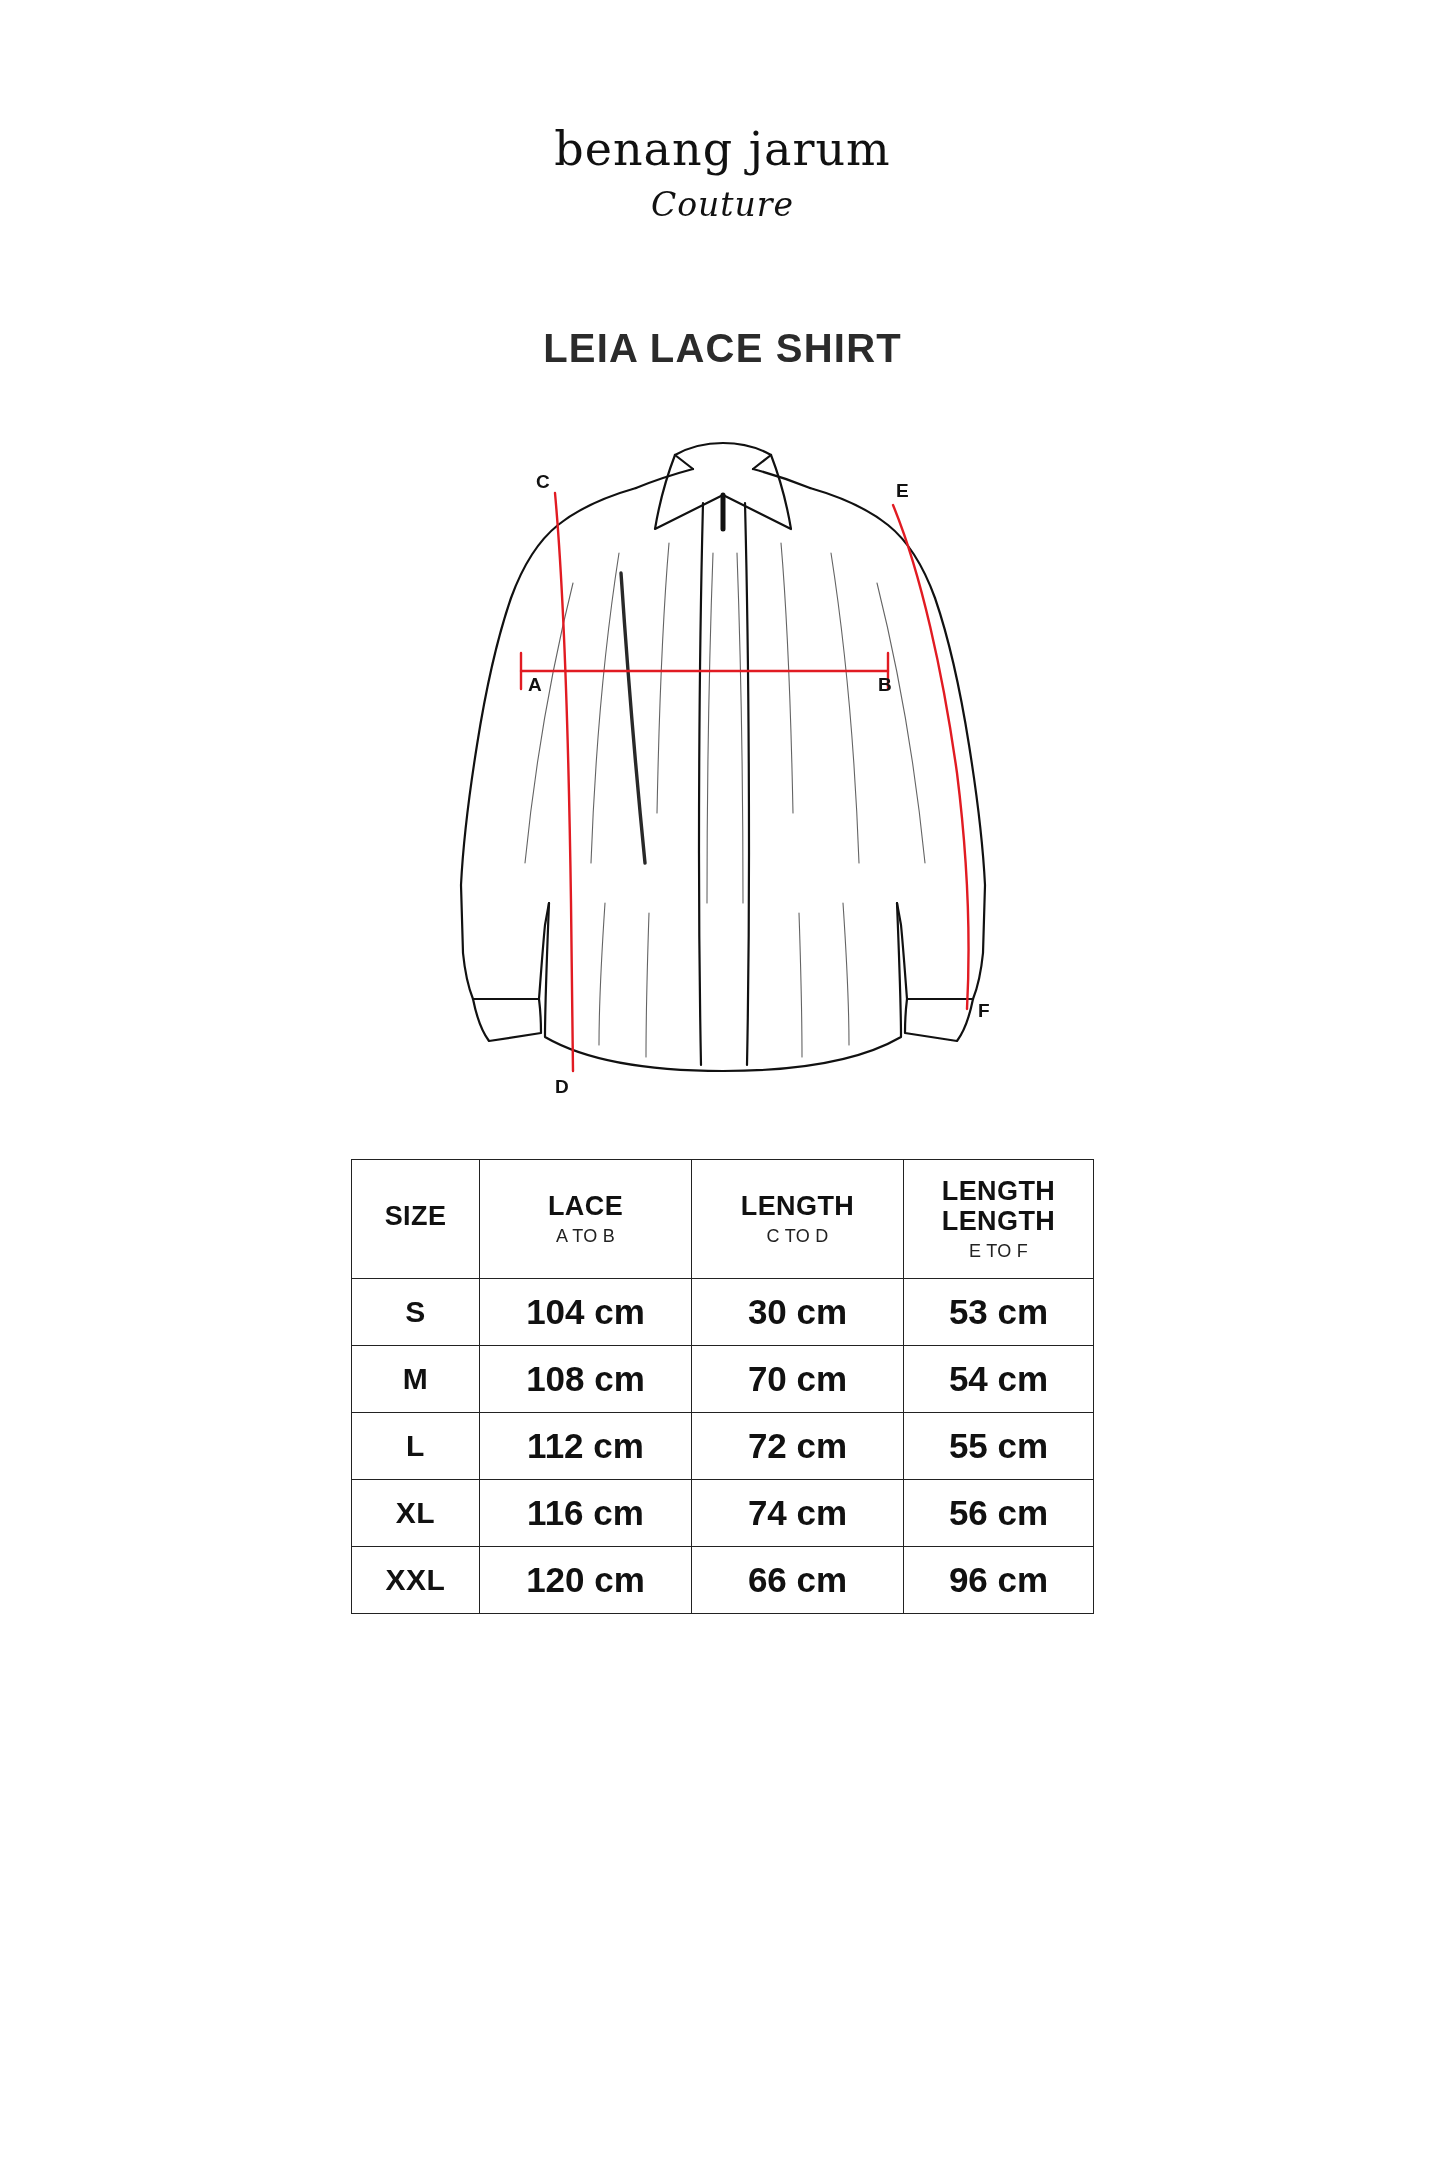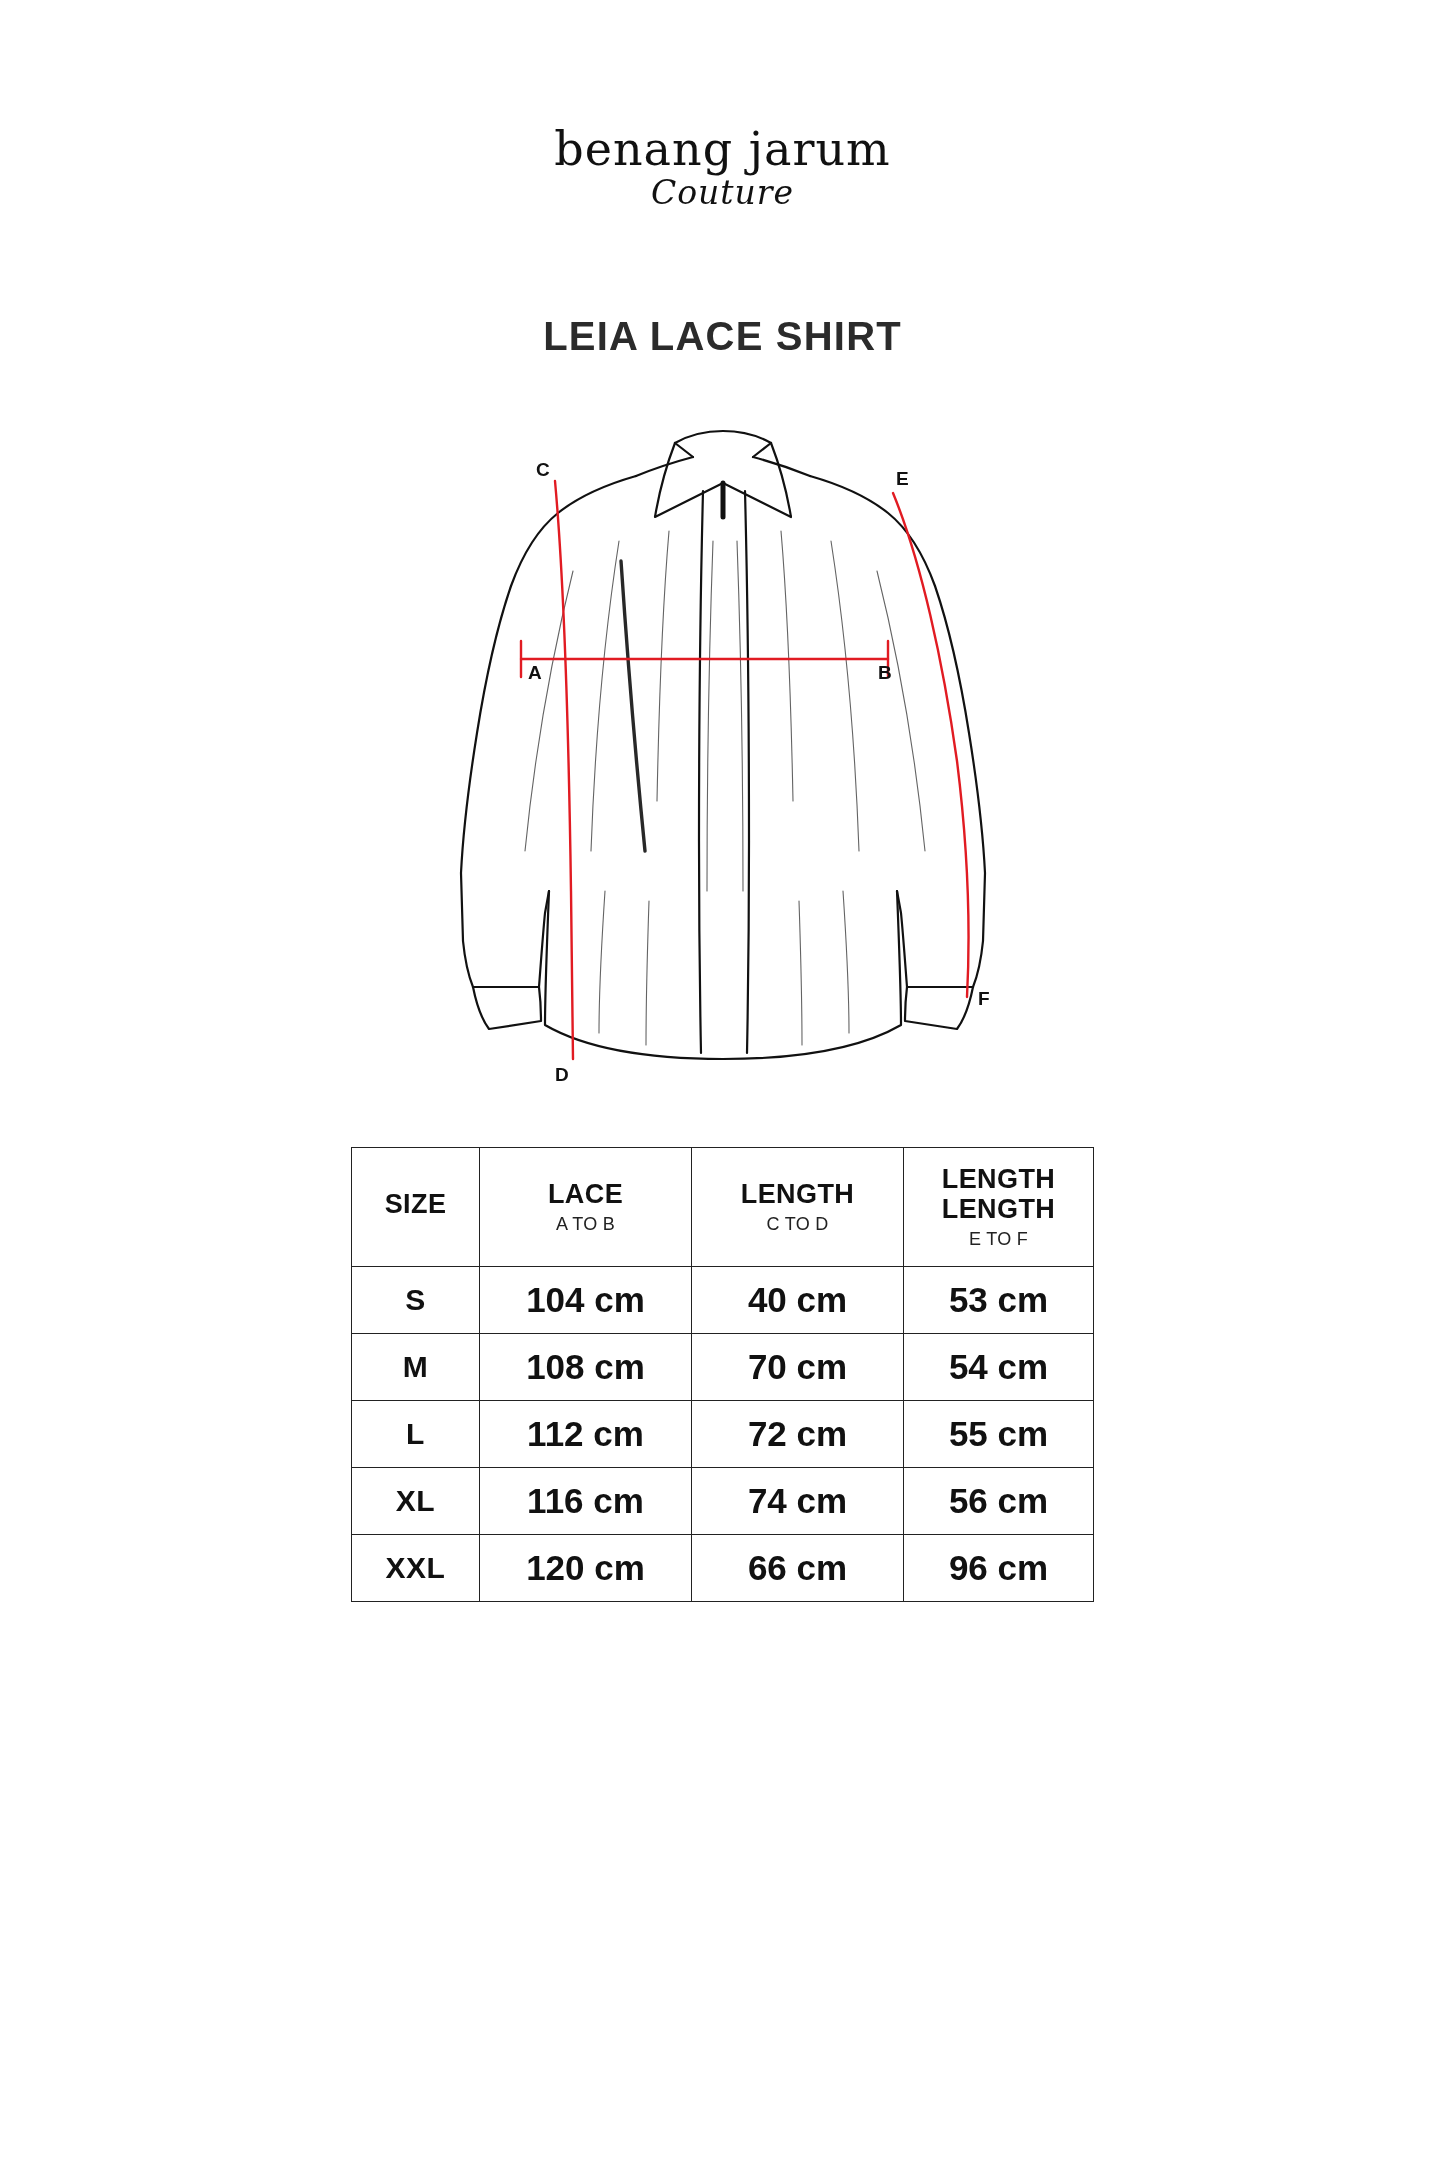--- a/index.html
+++ b/index.html
@@ -37,21 +37,21 @@
     letter-spacing: 1px;
     color: #111111;
     font-weight: 400;
     margin-top: 40px;
   }
   .brand-sub {
     font-family: "DejaVu Serif", serif;
     font-style: italic;
     font-size: 33px;
     color: #111111;
-    margin-top: 4px;
+    margin-top: 16px;
     letter-spacing: 1px;
   }
 
   
   .title {
     margin-top: 105px;
     font-size: 40px;
     font-weight: bold;
     letter-spacing: 1.2px;
     color: #2b2b2b;
@@ -231,21 +231,21 @@
           <th>
             <span class="th-main">LENGTH LENGTH</span>
             <span class="th-sub">E TO F</span>
           </th>
         </tr>
       </thead>
       <tbody>
         <tr>
           <td class="size-cell">S</td>
           <td>104 cm</td>
-          <td>40 cm</td>
+          <td>30 cm</td>
           <td>53 cm</td>
         </tr>
         <tr>
           <td class="size-cell">M</td>
           <td>108 cm</td>
           <td>70 cm</td>
           <td>54 cm</td>
         </tr>
         <tr>
           <td class="size-cell">L</td>

